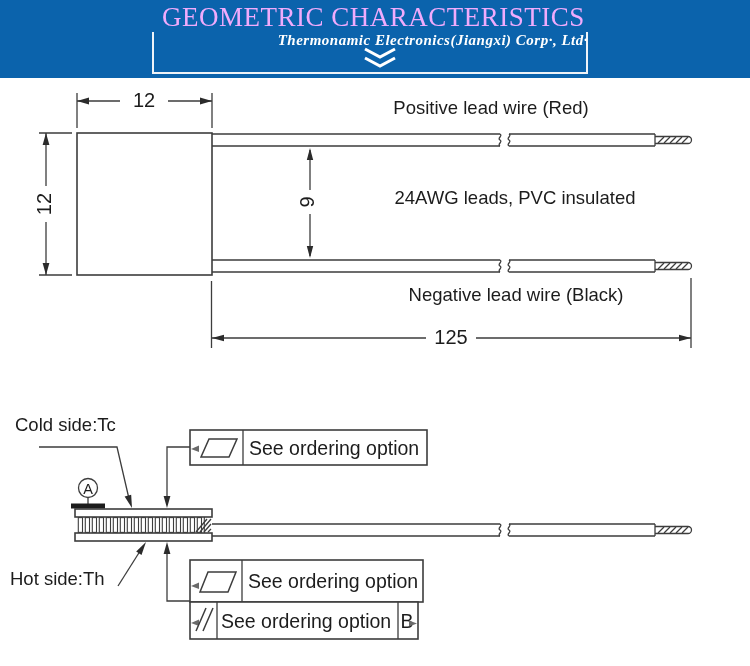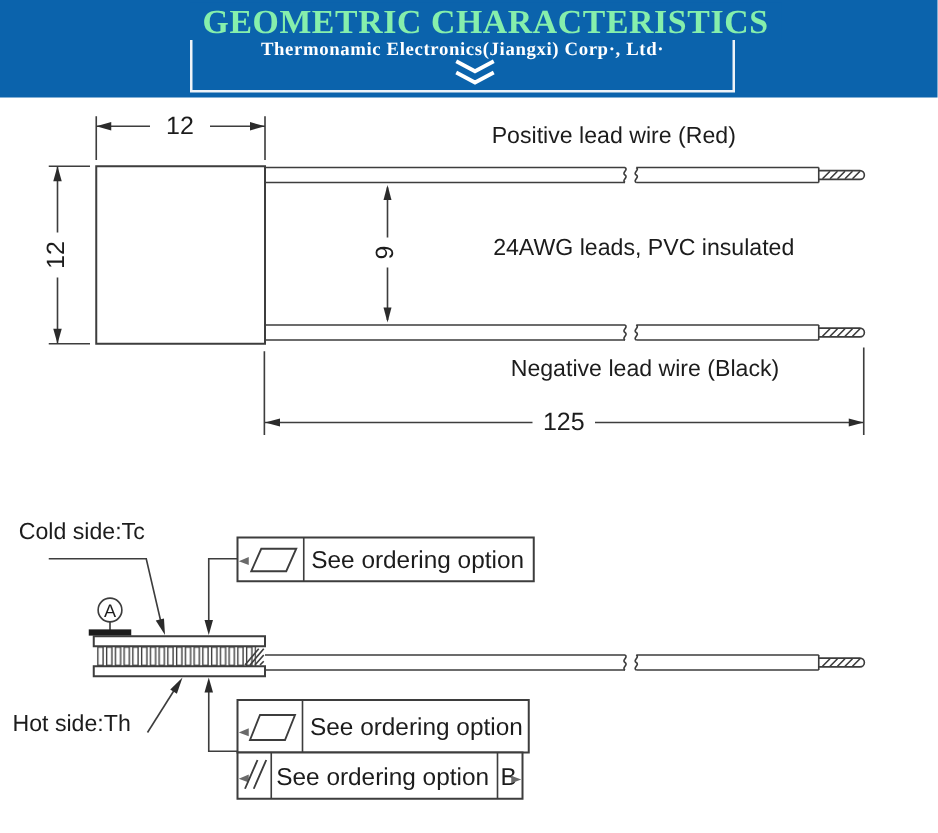--- a/index.html
+++ b/index.html
@@ -10,27 +10,27 @@
   .hdr{
     position:absolute;left:0;top:0;width:750px;height:78px;
     background:#0b63ac;
   }
   .hdr-box{
     position:absolute;left:152px;top:20px;width:432px;height:50px;
     border:2px solid #eef3f8;
   }
   .hdr-title{
     position:absolute;left:152px;top:2px;width:436px;text-align:right;
-    color:#86efac;font-family:"Liberation Serif", serif;font-weight:bold;
+    color:#f0abfc;font-family:"Liberation Serif", serif;font-weight:normal;
     font-size:27px;letter-spacing:0.5px;white-space:nowrap;
   }
   .hdr-title span{background:#0b63ac;padding:0 10px;}
   .hdr-sub{
-    position:absolute;left:152px;top:32px;width:436px;text-align:center;
-    color:#ffffff;font-family:"Liberation Serif", serif;
+    position:absolute;left:152px;top:32px;width:436px;text-align:right;
+    color:#ffffff;font-family:"Liberation Serif", serif;font-style:italic;
     font-weight:bold;font-size:15px;letter-spacing:0.5px;white-space:nowrap;
   }
   .chev{position:absolute;left:362px;top:47px;}
   svg text{fill:#1c1c1c;font-family:"Liberation Sans", sans-serif;}
   .lbl{font-size:18.5px;}
   .dim{font-size:20px;}
   .boxlbl{font-size:19.5px;}
   .ln{stroke:#3d3d3d;stroke-width:1.3;fill:none;}
   .ln2{stroke:#3d3d3d;stroke-width:1.6;fill:#ffffff;}
   .arr{fill:#2b2b2b;stroke:none;}

